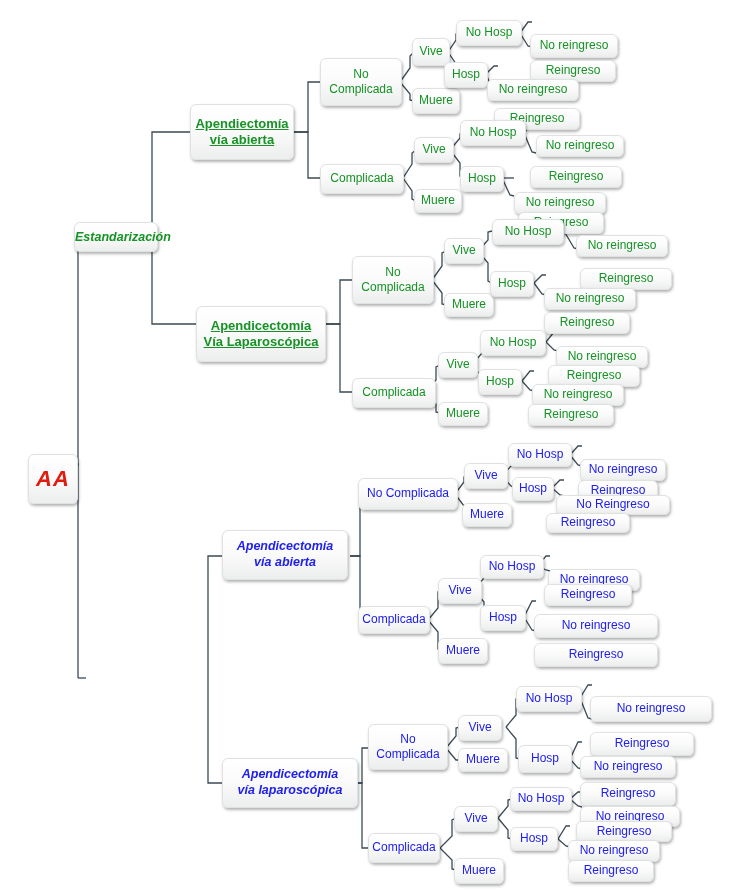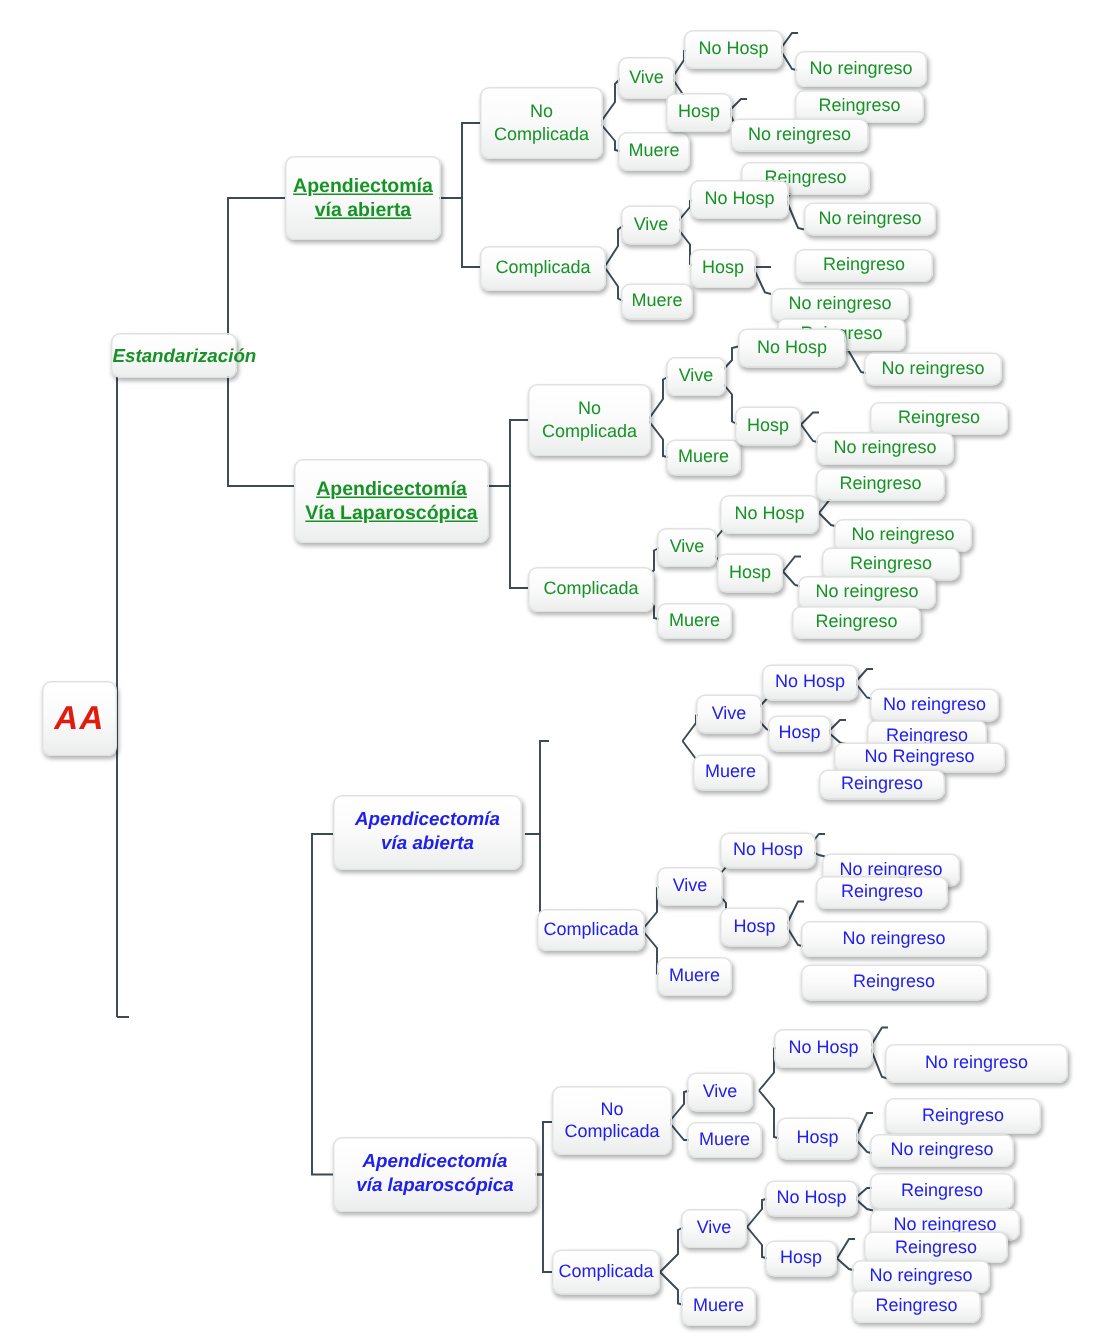--- a/index.html
+++ b/index.html
@@ -303,20 +303,23 @@
   <div class="node leaf green" style="left:548px;top:341px;width:92px;height:22px;">
     <span>Reingreso</span>
   </div>
   <div class="node leaf green" style="left:532px;top:360px;width:92px;height:22px;">
     <span>No reingreso</span>
   </div>
   <div class="node leaf green" style="left:528px;top:380px;width:86px;height:22px;">
     <span>Reingreso</span>
   </div>
 
+  <div class="node lvl3 blue" style="left:358px;top:478px;width:100px;height:32px;">
+    <span>No Complicada</span>
+  </div>
   <div class="node lvl4 blue" style="left:464px;top:463px;width:44px;height:26px;">
     <span>Vive</span>
   </div>
   <div class="node lvl4 blue" style="left:462px;top:503px;width:50px;height:24px;">
     <span>Muere</span>
   </div>
   <div class="node lvl5 blue" style="left:508px;top:443px;width:64px;height:24px;">
     <span>No Hosp</span>
   </div>
   <div class="node lvl5 blue" style="left:512px;top:477px;width:42px;height:24px;">

